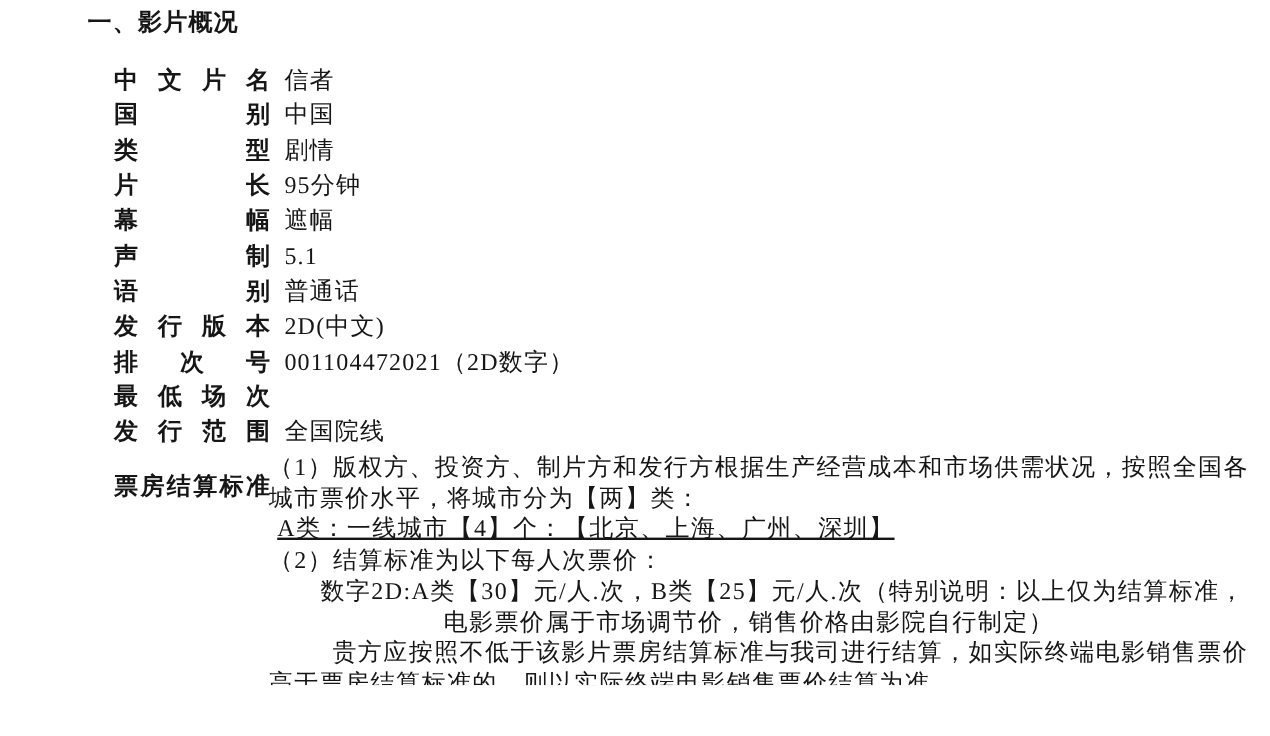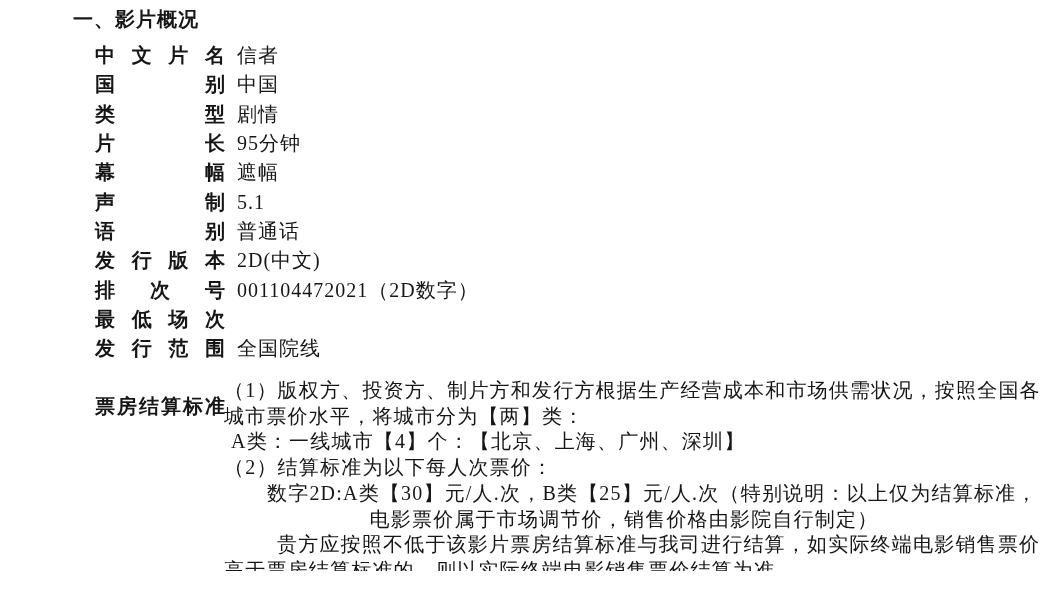--- a/index.html
+++ b/index.html
@@ -11,21 +11,21 @@
     overflow:hidden;
     font-family:"Liberation Serif",serif;
   }
   .title{
     position:absolute;left:73px;top:7px;
     font-family:"Liberation Sans",sans-serif;
     font-weight:700;font-size:20px;line-height:24px;
     letter-spacing:1px;
     white-space:nowrap;
   }
-  .fields{position:absolute;left:95px;top:44px;}
+  .fields{position:absolute;left:95px;top:56px;}
   .frow{display:flex;align-items:baseline;height:29.35px;}
   .flabel{
     flex:0 0 130px;width:130px;
     font-family:"Liberation Sans",sans-serif;
     font-weight:700;font-size:20px;line-height:23px;
     text-align:justify;text-align-last:justify;text-justify:inter-character;
     white-space:nowrap0;
   }
   .fvalue{
     margin-left:12px;
@@ -114,21 +114,21 @@
 
   <div class="settlement-label-row">
     <span>票房结算标准</span>
   </div>
 
   <div class="settlement">
   <div class="sline" style="margin-left: 0px;">（1）版权方、投资方、制片方和发行方根据生产经营成本和市场供需状况，按照全国各</div>
 
   <div class="sline" style="margin-left: 0px;">城市票价水平，将城市分为【两】类：</div>
 
-  <div class="sline" style="margin-left: 7px;">A类：一线城市【4】个：【北京、上海、广州、深圳】</div>
+  <div class="sline" style="margin-left: 7px; text-decoration: underline;">A类：一线城市【4】个：【北京、上海、广州、深圳】</div>
 
 
   <div class="sline" style="margin-left: 0px;">（2）结算标准为以下每人次票价：</div>
 
   <div class="sline" style="margin-left: 43px;">数字2D:A类【30】元/人.次，B类【25】元/人.次（特别说明：以上仅为结算标准，</div>
 
   <div class="sline" style="margin-left: 0px; text-align: center;">电影票价属于市场调节价，销售价格由影院自行制定）</div>
 
   <div class="sline" style="margin-left: 53px;">贵方应按照不低于该影片票房结算标准与我司进行结算，如实际终端电影销售票价</div>
 

